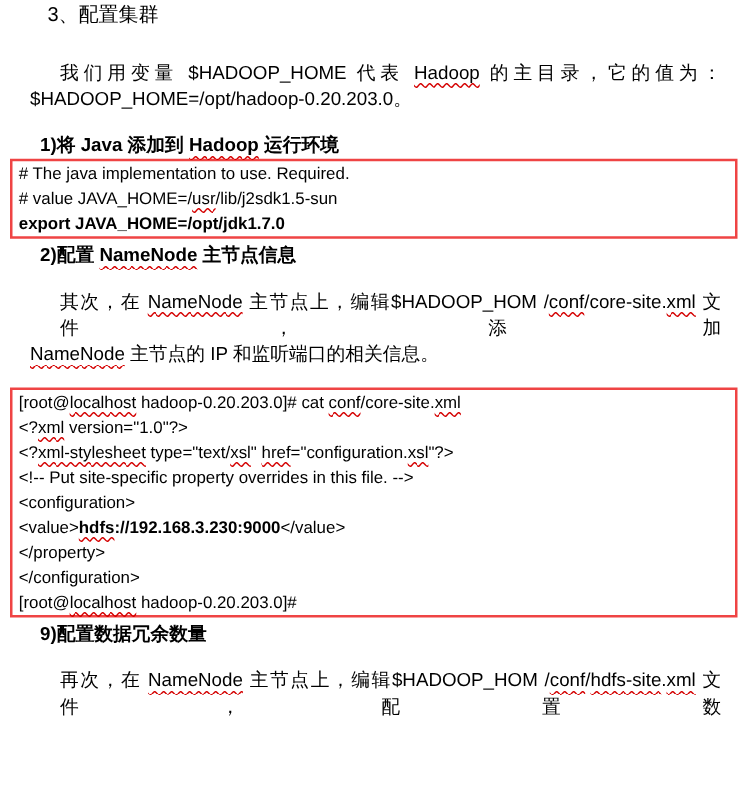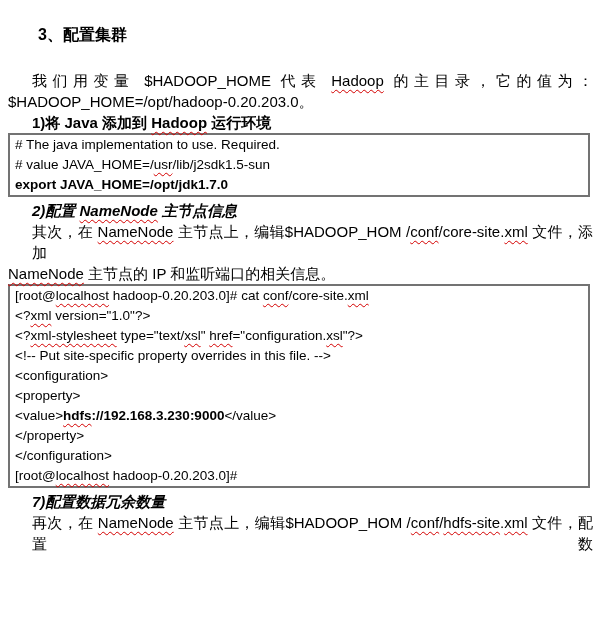--- a/index.html
+++ b/index.html
@@ -4,40 +4,40 @@
 <style>
   html,body{margin:0;padding:0;background:#fff;}
   body{
     width:602px;height:631px;overflow:hidden;
     font-family:"Liberation Sans","DejaVu Sans",sans-serif;
     color:#000;
     -webkit-font-smoothing:antialiased;
   }
   .page{padding:0 9px 0 8px;}
   .doc-title{
-    margin:25px 0 0 30px;
-    font-size:16px;line-height:20px;font-weight:bold;
+    margin:3px 0 0 30px;
+    font-size:16px;line-height:20px;font-weight:normal;
   }
-  .para{margin:0;}
+  .para{margin:16px;}
   .para.first{margin-top:25px;}
   .tline{font-size:15px;line-height:21px;white-space:nowrap;}
   .tline.wrap{white-space:normal;}
   .tline.ind{padding-left:24px;}
   .tline.jl{
     text-align:justify;
     text-align-last:justify;
     white-space:normal;
   }
   .heading{
     font-size:15px;line-height:21px;font-weight:bold;
     padding-left:24px;margin:0;
   }
-  .heading.gap{margin-top:3px;font-style:italic;}
+  .heading.gap{margin-top:3px;}
   .code{
-    border:2px solid #737373;
+    border:2px solid #ef4444;
     margin:0 3px 0 0;
     padding:0 0 0 5px;
     font-size:13.5px;
   }
   .cline{line-height:20px;white-space:nowrap;}
   .b{font-weight:bold;margin-top:44px;}
   .sq{
     text-decoration-line:underline;
     text-decoration-style:wavy;
     text-decoration-color:#d40000;
@@ -68,26 +68,25 @@
   <div class="para">
     <div class="tline ind jl"><span>其次，在 </span><span class="sq">NameNode</span><span> 主节点上，编辑$HADOOP_HOM /</span><span class="sq">conf</span><span>/core-site.</span><span class="sq">xml</span><span> 文件，添加</span></div>
     <div class="tline wrap"><span class="sq">NameNode</span><span> 主节点的 IP 和监听端口的相关信息。</span></div>
   </div>
   <div class="code">
       <div class="cline"><span>[root@</span><span class="sq">localhost</span><span> hadoop-0.20.203.0]# cat </span><span class="sq">conf</span><span>/core-site.</span><span class="sq">xml</span></div>
       <div class="cline"><span>&lt;?</span><span class="sq">xml</span><span> version="1.0"?&gt;</span></div>
       <div class="cline"><span>&lt;?</span><span class="sq">xml-stylesheet</span><span> type="text/</span><span class="sq">xsl</span><span>" </span><span class="sq">href</span><span>="configuration.</span><span class="sq">xsl</span><span>"?&gt;</span></div>
       <div class="cline"><span>&lt;!-- Put site-specific property overrides in this file. --&gt;</span></div>
       <div class="cline"><span>&lt;configuration&gt;</span></div>
-      <div class="cline"><span>&lt;property&gt;</span></div>
       <div class="cline"><span>&lt;value&gt;</span><span class="b sq">hdfs</span><span class="b">://192.168.3.230:9000</span><span>&lt;/value&gt;</span></div>
       <div class="cline"><span>&lt;/property&gt;</span></div>
       <div class="cline"><span>&lt;/configuration&gt;</span></div>
       <div class="cline"><span>[root@</span><span class="sq">localhost</span><span> hadoop-0.20.203.0]#</span></div>
     </div>
 
-  <div class="heading gap"><span class="b">7)配置数据冗余数量</span></div>
+  <div class="heading gap"><span class="b">9)配置数据冗余数量</span></div>
   <div class="para">
     <div class="tline ind jl"><span>再次，在 </span><span class="sq">NameNode</span><span> 主节点上，编辑$HADOOP_HOM /</span><span class="sq">conf</span><span>/</span><span class="sq">hdfs-site</span><span>.</span><span class="sq">xml</span><span> 文件，配置数</span></div>
     <div class="tline"></div>
   </div>
 
 </div>
 
 </body></html>

